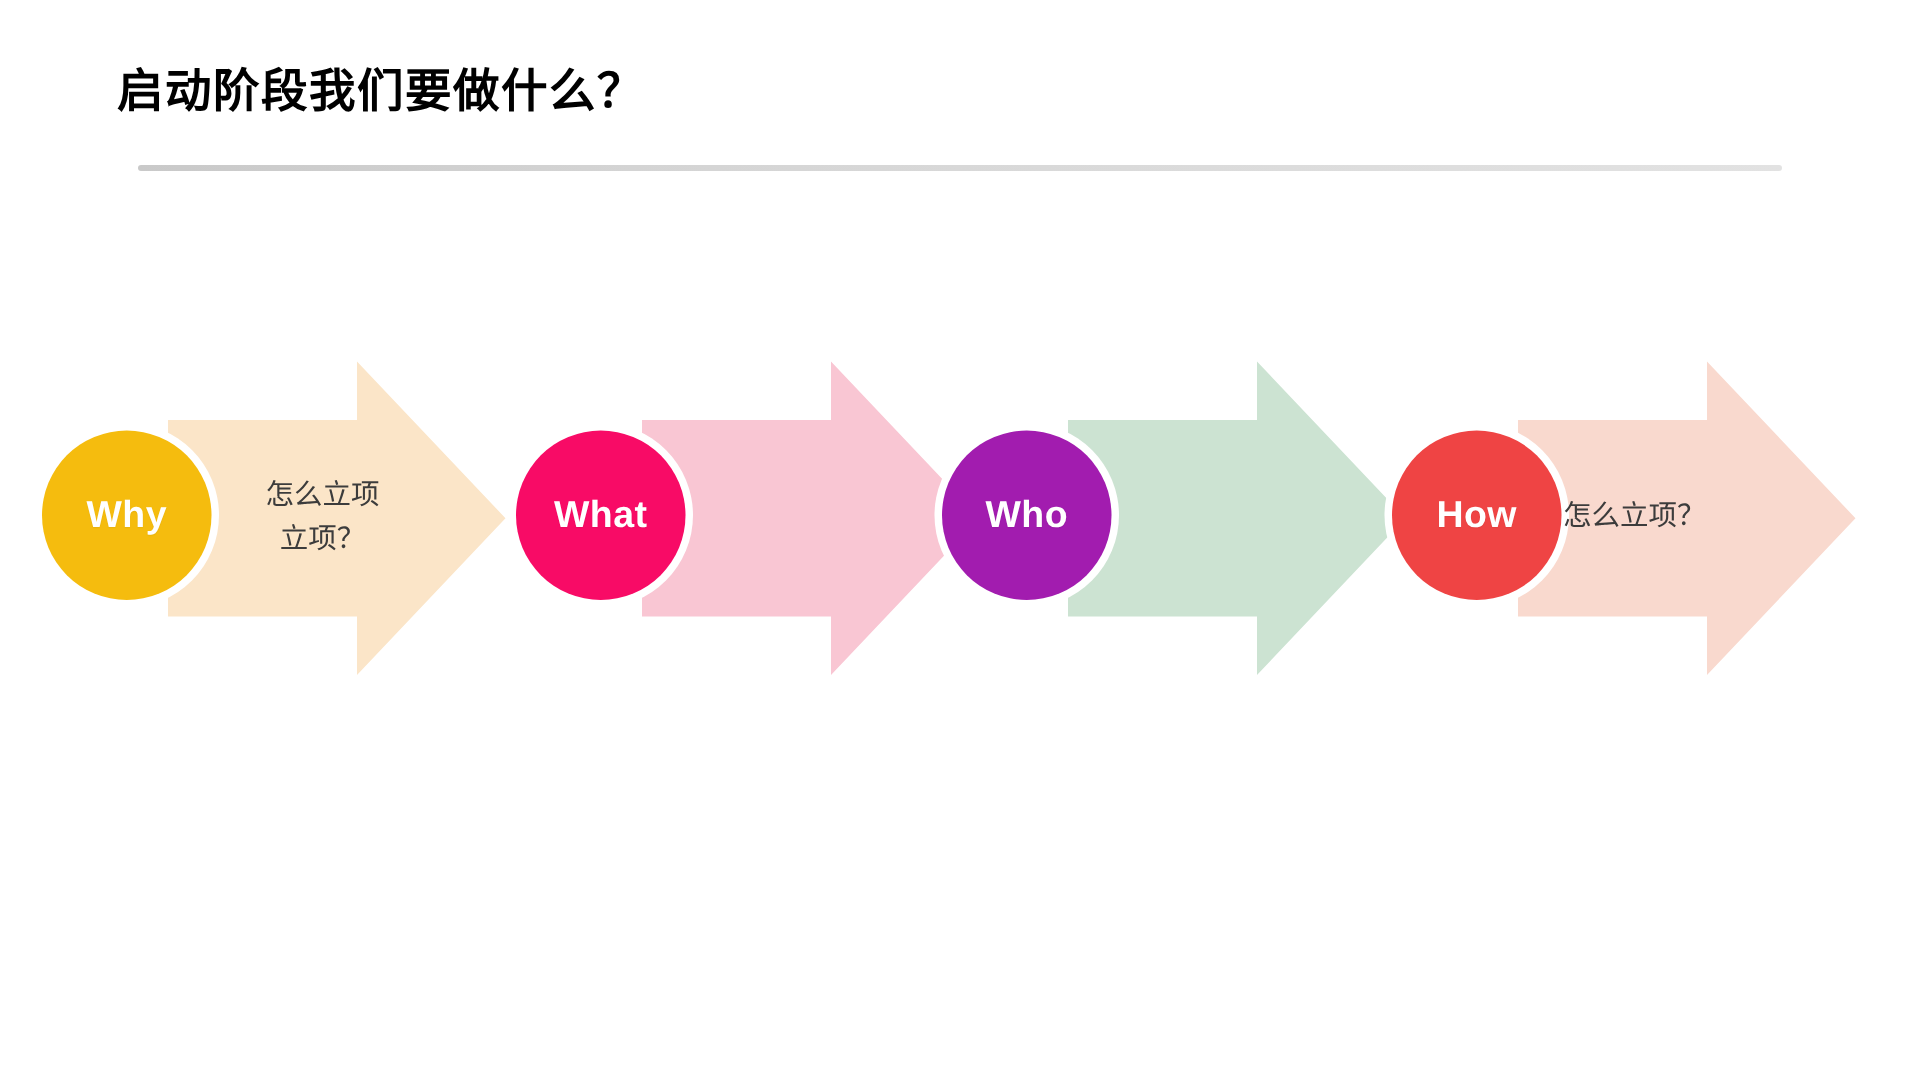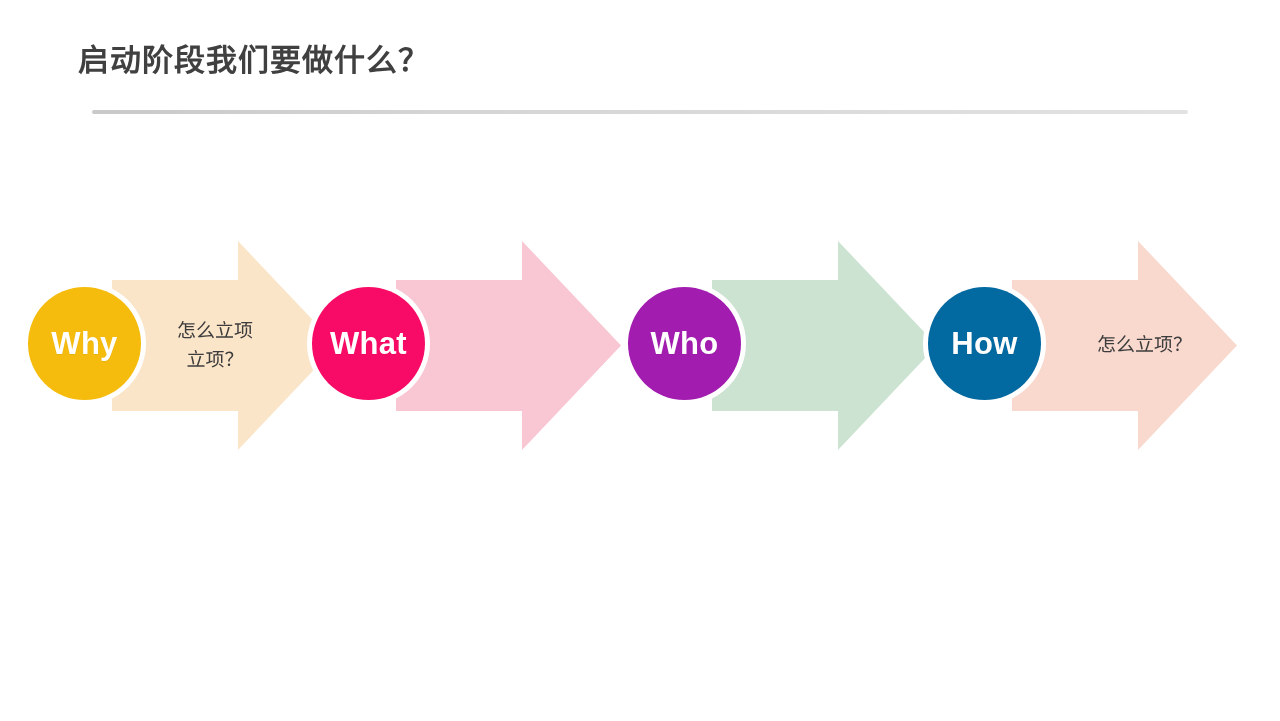--- a/index.html
+++ b/index.html
@@ -85,21 +85,21 @@
     height: 113px;
     border-radius: 50%;
     box-shadow: 0 0 0 5px #ffffff;
     display: flex;
     align-items: center;
     justify-content: center;
   }
   .badge-label {
     color: #ffffff;
     font-weight: bold;
-    font-size: 31px;
+    font-size: 25px;
     letter-spacing: 0.3px;
     line-height: 1;
     text-shadow: 0 1px 1px rgba(0,0,0,0.06);
     user-select: none;
   }
 
   .arrow-caption {
     position: absolute;
     left: 130px;
     top: 0;
@@ -113,33 +113,33 @@
     line-height: 1.55;
     color: #3c3c3c;
     text-align: center;
     white-space: nowrap;
   }
   .arrow-caption.single { align-items: flex-start; }
   .arrow-caption .cap-line { display: block; }
 
   
   #group-why  { left: 20px;  }
-  #group-what { left: 304px; }
+  #group-what { left: 336px; }
   #group-who  { left: 620px; }
   #group-how  { left: 920px; }
 
   
-  #group-how .arrow-caption { left: 122px; width: 150px; align-items: flex-end; }
+  #group-how .arrow-caption { left: 122px; width: 150px; align-items: flex-start; }
 </style>
 </head>
 <body>
 
 <div class="slide" style="background: rgb(255, 255, 255);">
 
-  <div class="slide-title" style="color: #404040;">启动阶段我们要做什么？</div>
+  <div class="slide-title" style="color: #000000;">启动阶段我们要做什么？</div>
 
   <div class="title-rule"></div>
 
   <div class="flow">
 
     <div class="arrow-group" id="group-why">
       <div class="arrow-shape">
         <svg viewBox="0 0 225 225" preserveAspectRatio="none" aria-hidden="true">
           <polygon points="0,47 126,47 126,8 225,112.5 126,217 126,178 0,178" fill="#FBE5C8"></polygon>
         </svg>
@@ -174,21 +174,21 @@
         <span class="badge-label">Who</span>
       </div>
     </div>
 
     <div class="arrow-group" id="group-how">
       <div class="arrow-shape">
         <svg viewBox="0 0 225 225" preserveAspectRatio="none" aria-hidden="true">
           <polygon points="0,47 126,47 126,8 225,112.5 126,217 126,178 0,178" fill="#F9D9CE"></polygon>
         </svg>
       </div>
-      <div class="badge" style="background-color: #0369a1;">
+      <div class="badge" style="background-color: #ef4444;">
         <span class="badge-label">How</span>
       </div>
       <div class="arrow-caption single">
         <span class="cap-line">怎么立项？</span>
       </div>
     </div>
 
   </div>
 </div>
 

